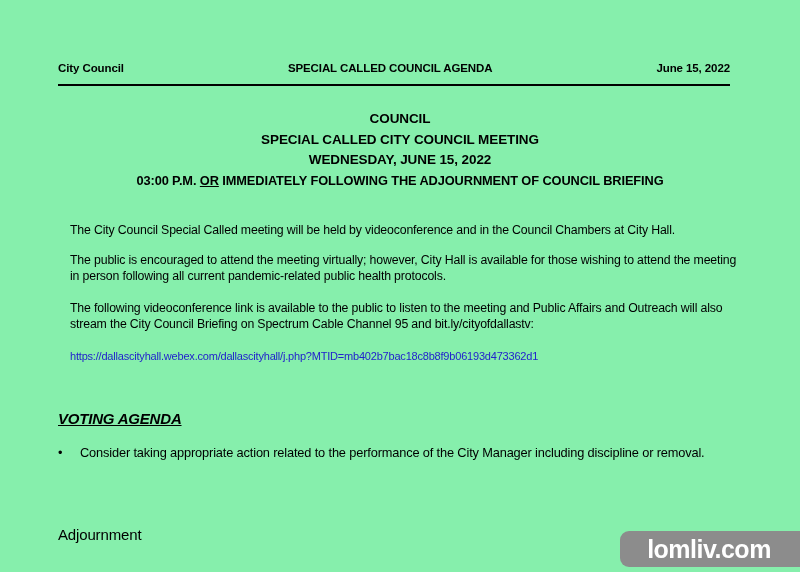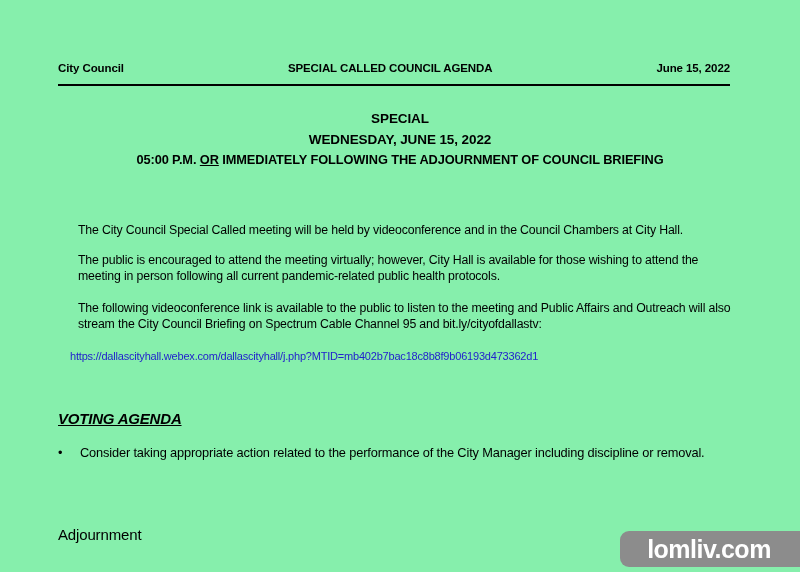--- a/index.html
+++ b/index.html
@@ -66,21 +66,21 @@
   .body-block {
     position: absolute;
     left: 70px;
     top: 222px;
     width: 672px;
     font-size: 12.3px;
     line-height: 16.5px;
     letter-spacing: -0.15px;
   }
   .body-block p {
-    margin: 0 0 15px 8px;
+    margin: 0 0 15px 0;
   }
   .body-block p.tight { margin-bottom: 13px; }
 
   .weblink {
     color: #2222cc;
     font-size: 11px;
     letter-spacing: -0.2px;
     text-decoration: none;
     word-break: break-all;
   }
@@ -155,23 +155,24 @@
 <div class="page">
 
   <div class="doc-header">
     <span class="hdr-left">City Council</span>
     <span class="hdr-center">SPECIAL CALLED COUNCIL AGENDA</span>
     <span class="hdr-right">June 15, 2022</span>
   </div>
   <div class="header-rule"></div>
 
   <div class="title-block">
-    <div class="t-line">SPECIAL</div>
+    <div class="t-line">COUNCIL</div>
+    <div class="t-line">SPECIAL CALLED CITY COUNCIL MEETING</div>
     <div class="t-line">WEDNESDAY, JUNE 15, 2022</div>
-    <div class="t-line t-line-4"><span>05:00 P.M. </span><span class="u">OR</span><span> IMMEDIATELY FOLLOWING THE ADJOURNMENT OF COUNCIL BRIEFING</span></div>
+    <div class="t-line t-line-4"><span>03:00 P.M. </span><span class="u">OR</span><span> IMMEDIATELY FOLLOWING THE ADJOURNMENT OF COUNCIL BRIEFING</span></div>
   </div>
 
   <div class="body-block">
     <p class="tight">The City Council Special Called meeting will be held by videoconference and in the Council Chambers at City Hall.</p>
     <p>The public is encouraged to attend the meeting virtually; however, City Hall is available for those wishing to attend the meeting in person following all current pandemic-related public health protocols.</p>
     <p>The following videoconference link is available to the public  to listen to the meeting and Public Affairs and Outreach will also stream the City Council Briefing on Spectrum Cable Channel 95 and bit.ly/cityofdallastv:</p>
     <a class="weblink" href="#">https://dallascityhall.webex.com/dallascityhall/j.php?MTID=mb402b7bac18c8b8f9b06193d473362d1</a>
   </div>
 
   <div class="section-heading">VOTING AGENDA</div>

